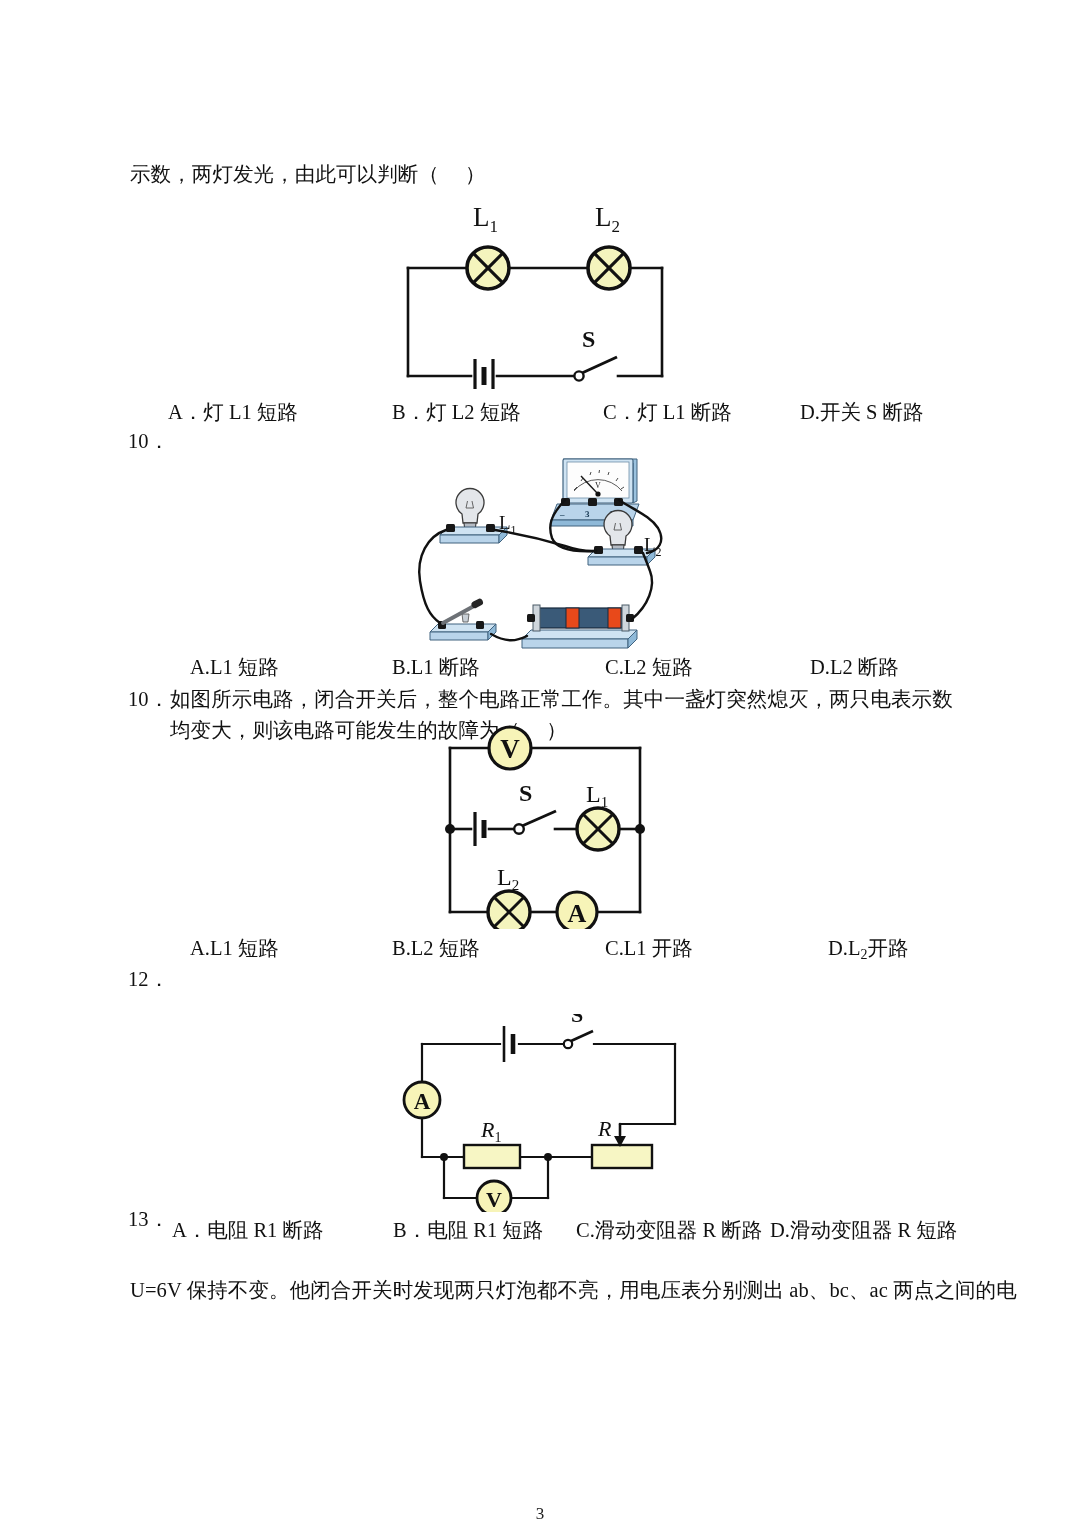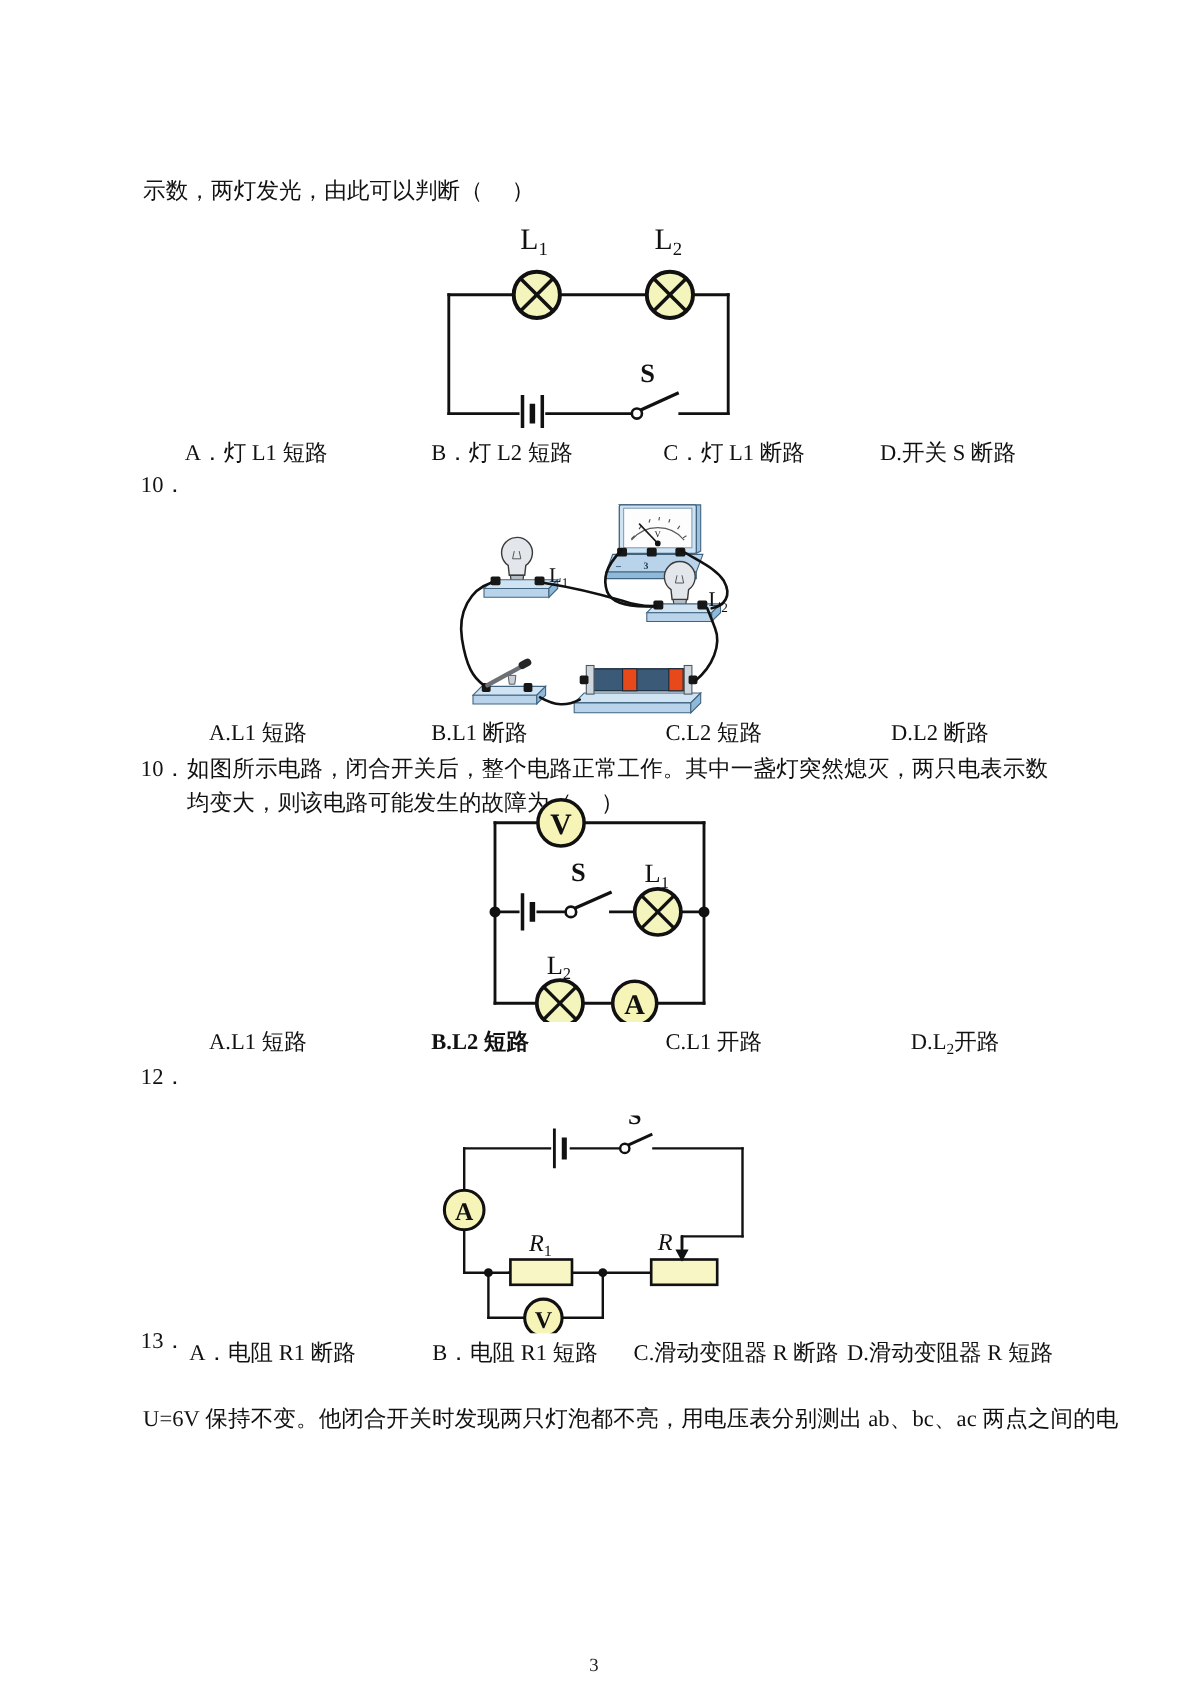--- a/index.html
+++ b/index.html
@@ -279,21 +279,21 @@
 
       <g>
         <circle cx="172" cy="188" r="20" fill="#f7f4b8" stroke="#111" stroke-width="3.2"></circle>
         <text x="172" y="198" text-anchor="middle" font-family="Liberation Serif,serif" font-size="26" font-weight="bold" fill="#111">A</text>
       </g>
     </svg>
   </div>
 
   <div class="opts" style="left:0;top:898px;width:1080px;">
     <span class="op" style="position:absolute;left:190px;">A.L1 短路</span>
-    <span class="op" style="position:absolute;left:392px;font-weight:bold;">B.L2 短路</span>
+    <span class="op" style="position:absolute;left:392px;">B.L2 短路</span>
     <span class="op" style="position:absolute;left:605px;">C.L1 开路</span>
     <span class="op" style="position:absolute;left:828px;">
       <span>D.L</span><sub>2</sub><span>开路</span>
     </span>
   </div>
 
   <div class="qtext" style="left:128px;top:928px;text-align:center;">12．</div>
 
   <div class="fig" style="left:385px;top:978px;width:300px;height:198px;">
     <svg width="300" height="198" viewBox="0 0 300 198">

